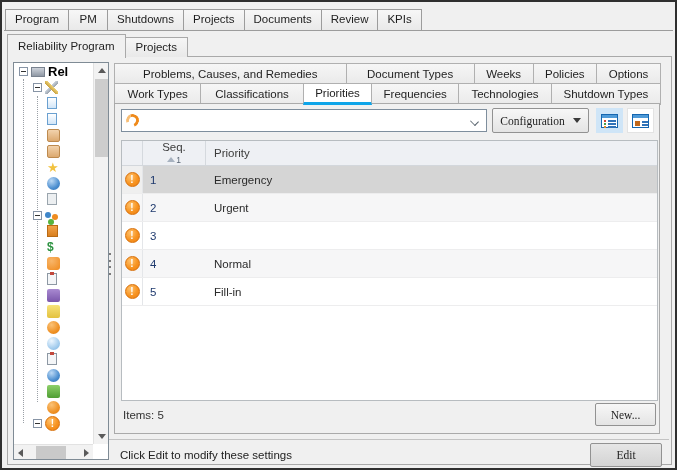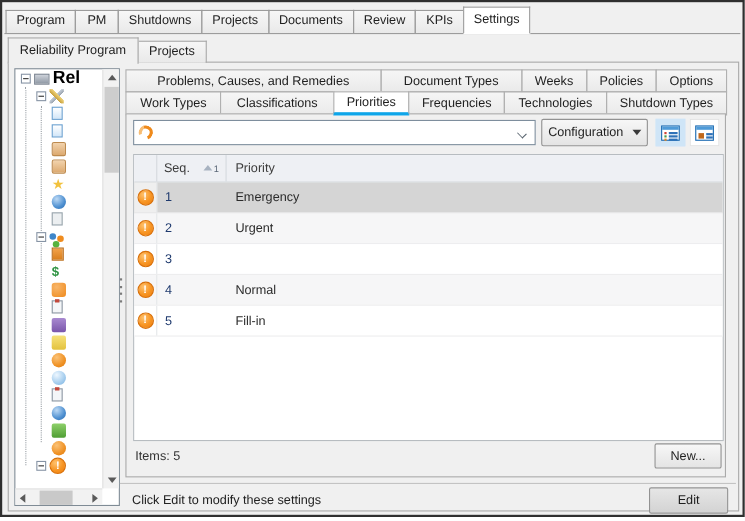--- a/index.html
+++ b/index.html
@@ -21,21 +21,21 @@
   
   .page { position:absolute; left:5px; top:54px; width:665px; bottom:3px; border:1px solid #a9a9a9; background:#f0f0f0; }
 
   
   .tree-panel { position:absolute; left:5px; top:5px; width:96px; height:398px; border:1px solid #7f8b95; background:#fff; }
   .tree-view { position:absolute; left:0; top:0; right:15px; bottom:15px; overflow:hidden; }
   .tree-row { height:16px; display:flex; align-items:center; white-space:nowrap; position:relative; z-index:1; }
   .tree-row.ind0 { padding-left:5px; }
   .tree-row.ind1 { padding-left:19px; }
   .tree-row.ind2 { padding-left:33px; }
-  .tree-label { font-weight:bold; font-size:16px; margin-left:3px; color:#000; }
+  .tree-label { font-weight:bold; font-size:13px; margin-left:3px; color:#000; }
   .minus-box { width:9px; height:9px; border:1px solid #8794a5; background:#fff; position:relative; flex:0 0 9px; margin-right:3px; }
   .minus-box::after { content:""; position:absolute; left:1px; right:1px; top:3px; height:1px; background:#333; }
   .dotline { position:absolute; width:1px; border-left:1px dotted #9aa0a6; z-index:0; }
   .dl-a { left:9px; top:16px; height:344px; }
   .dl-b { left:23px; top:33px; height:306px; }
 
   .ticon { width:13px; height:13px; flex:0 0 13px; display:inline-block; position:relative; }
   .ti-factory { width:14px; height:10px; flex-basis:14px; margin-top:2px; background:linear-gradient(#cdd2da,#8f98a4); border:1px solid #79828f; }
   .ti-tools { background:
       linear-gradient(45deg, transparent 40%, #c9a23f 40%, #eed27a 60%, transparent 60%),
@@ -88,21 +88,21 @@
   .trow2 .stab:nth-child(5){flex-grow:1.05;} .trow2 .stab:nth-child(6){flex-grow:1.0;}
   .stab.active { background:#fff; border-bottom:3px solid #0ea5e9; position:relative; z-index:3; }
 
   .tabpage { position:absolute; left:0; right:0; top:40px; bottom:0; border:1px solid #aaaaaa; background:#f0f0f0; z-index:1; }
 
   
   .combo { position:absolute; left:6px; top:5px; width:366px; height:23px; background:#fff; border:1px solid #7e8e9d; display:flex; align-items:center; padding:0 22px 0 4px; cursor:default; }
   .cycle-icon { width:13px; height:13px; border-radius:50%; border:3px solid #ef8a1b; border-left-color:#f7bd74; border-bottom-color:transparent; transform:rotate(25deg); flex:0 0 13px; margin-right:5px; }
   .combo-text { white-space:nowrap; overflow:hidden; }
   .combo-chev { position:absolute; right:8px; top:8px; width:7px; height:7px; border-right:1.5px solid #55606b; border-bottom:1.5px solid #55606b; transform:rotate(45deg) scale(1,.8); }
-  .btn { border:1px solid #929292; background:linear-gradient(#f7f7f7,#e4e4e4); border-radius:2px; display:flex; align-items:center; justify-content:center; cursor:default; }
+  .btn { border:1px solid #929292; background:linear-gradient(#f7f7f7,#e4e4e4); border-radius:2px; display:flex; align-items:center; justify-content:center; cursor:default;font-family:Liberation Serif, serif; }
   .config-btn { position:absolute; left:377px; top:4px; width:97px; height:25px; gap:8px; }
   .caret-dn { width:0; height:0; border-left:4px solid transparent; border-right:4px solid transparent; border-top:5px solid #3a3a3a; }
   .viewbtn { position:absolute; top:4px; width:27px; height:25px; display:flex; align-items:center; justify-content:center; background:#fff; border:1px solid #e3e3e3; cursor:default; }
   .viewbtn.sel { background:#cfe5f7; border-color:#cfe5f7; }
   .vb1 { left:481px; } .vb2 { left:512px; }
   .vbi { width:17px; height:14px; border:1px solid #1566b0; background:#fff; position:relative; }
   .vbi::before { content:""; position:absolute; left:0; right:0; top:0; height:3px; background:#4e9ad8; }
   .vbi .r { position:absolute; left:2px; height:2px; }
   .vbi.list .d1 { top:5px; width:2px; background:#cf4437; }
   .vbi.list .d2 { top:8px; width:2px; background:#4a9e4a; }
@@ -112,21 +112,21 @@
   .vbi.list .l3 { top:11px; left:6px; width:8px; background:#2f72b8; }
   .vbi.card .sq { position:absolute; left:2px; top:6px; width:5px; height:5px; background:#c0681c; }
   .vbi.card .l1 { top:6px; left:9px; width:6px; background:#2f72b8; }
   .vbi.card .l2 { top:9px; left:9px; width:6px; background:#2f72b8; }
 
   
   .list-panel { position:absolute; left:6px; top:36px; width:537px; height:261px; border:1px solid #b7bcc0; background:#fff; overflow:hidden; }
   .ghead { display:flex; height:25px; background:#eef0f4; border-bottom:1px solid #d3d7dc; color:#3c3c3c; }
   .ghead .hc { display:flex; align-items:center; padding:0 6px; border-right:1px solid #d5d9de; }
   .hc.c-icon { width:21px; padding:0; }
-  .hc.c-seq { width:63px; justify-content:space-between; }
+  .hc.c-seq { width:63px; justify-content:space-between;flex-direction:column; }
   .hc.c-pri { flex:1; border-right:none; padding-left:8px; }
   .sort-ind { display:flex; align-items:flex-end; gap:1px; }
   .sort-tri { width:0; height:0; border-left:4px solid transparent; border-right:4px solid transparent; border-bottom:5px solid #a7b2c0; margin-bottom:3px; }
   .sort-num { font-size:8.5px; color:#5a6676; }
   .trowd { display:flex; height:28px; border-bottom:1px solid #ededee; background:#fff; }
   .trowd.alt { background:#f6f6f7; }
   .trowd.selected { background:#d5d5d5; }
   .trowd .c-icon { width:21px; display:flex; align-items:center; justify-content:center; border-right:1px solid #e4e6e9; }
   .trowd.selected .c-icon { background:#efefef; }
   .trowd .c-seq { width:63px; display:flex; align-items:center; padding-left:7px; color:#1f3a6e; }
@@ -146,21 +146,20 @@
 <div class="window">
 
   <div class="main-tabs" id="main-tabs">
       <div class="tab">Program</div>
       <div class="tab">PM</div>
       <div class="tab">Shutdowns</div>
       <div class="tab">Projects</div>
       <div class="tab">Documents</div>
       <div class="tab">Review</div>
       <div class="tab">KPIs</div>
-      <div class="tab active">Settings</div>
     </div>
 
   <div class="sub-tabs" id="sub-tabs">
       <div class="tab active">Reliability Program</div>
       <div class="tab">Projects</div>
     </div>
 
   <div class="page">
 
     <div class="tree-panel">

